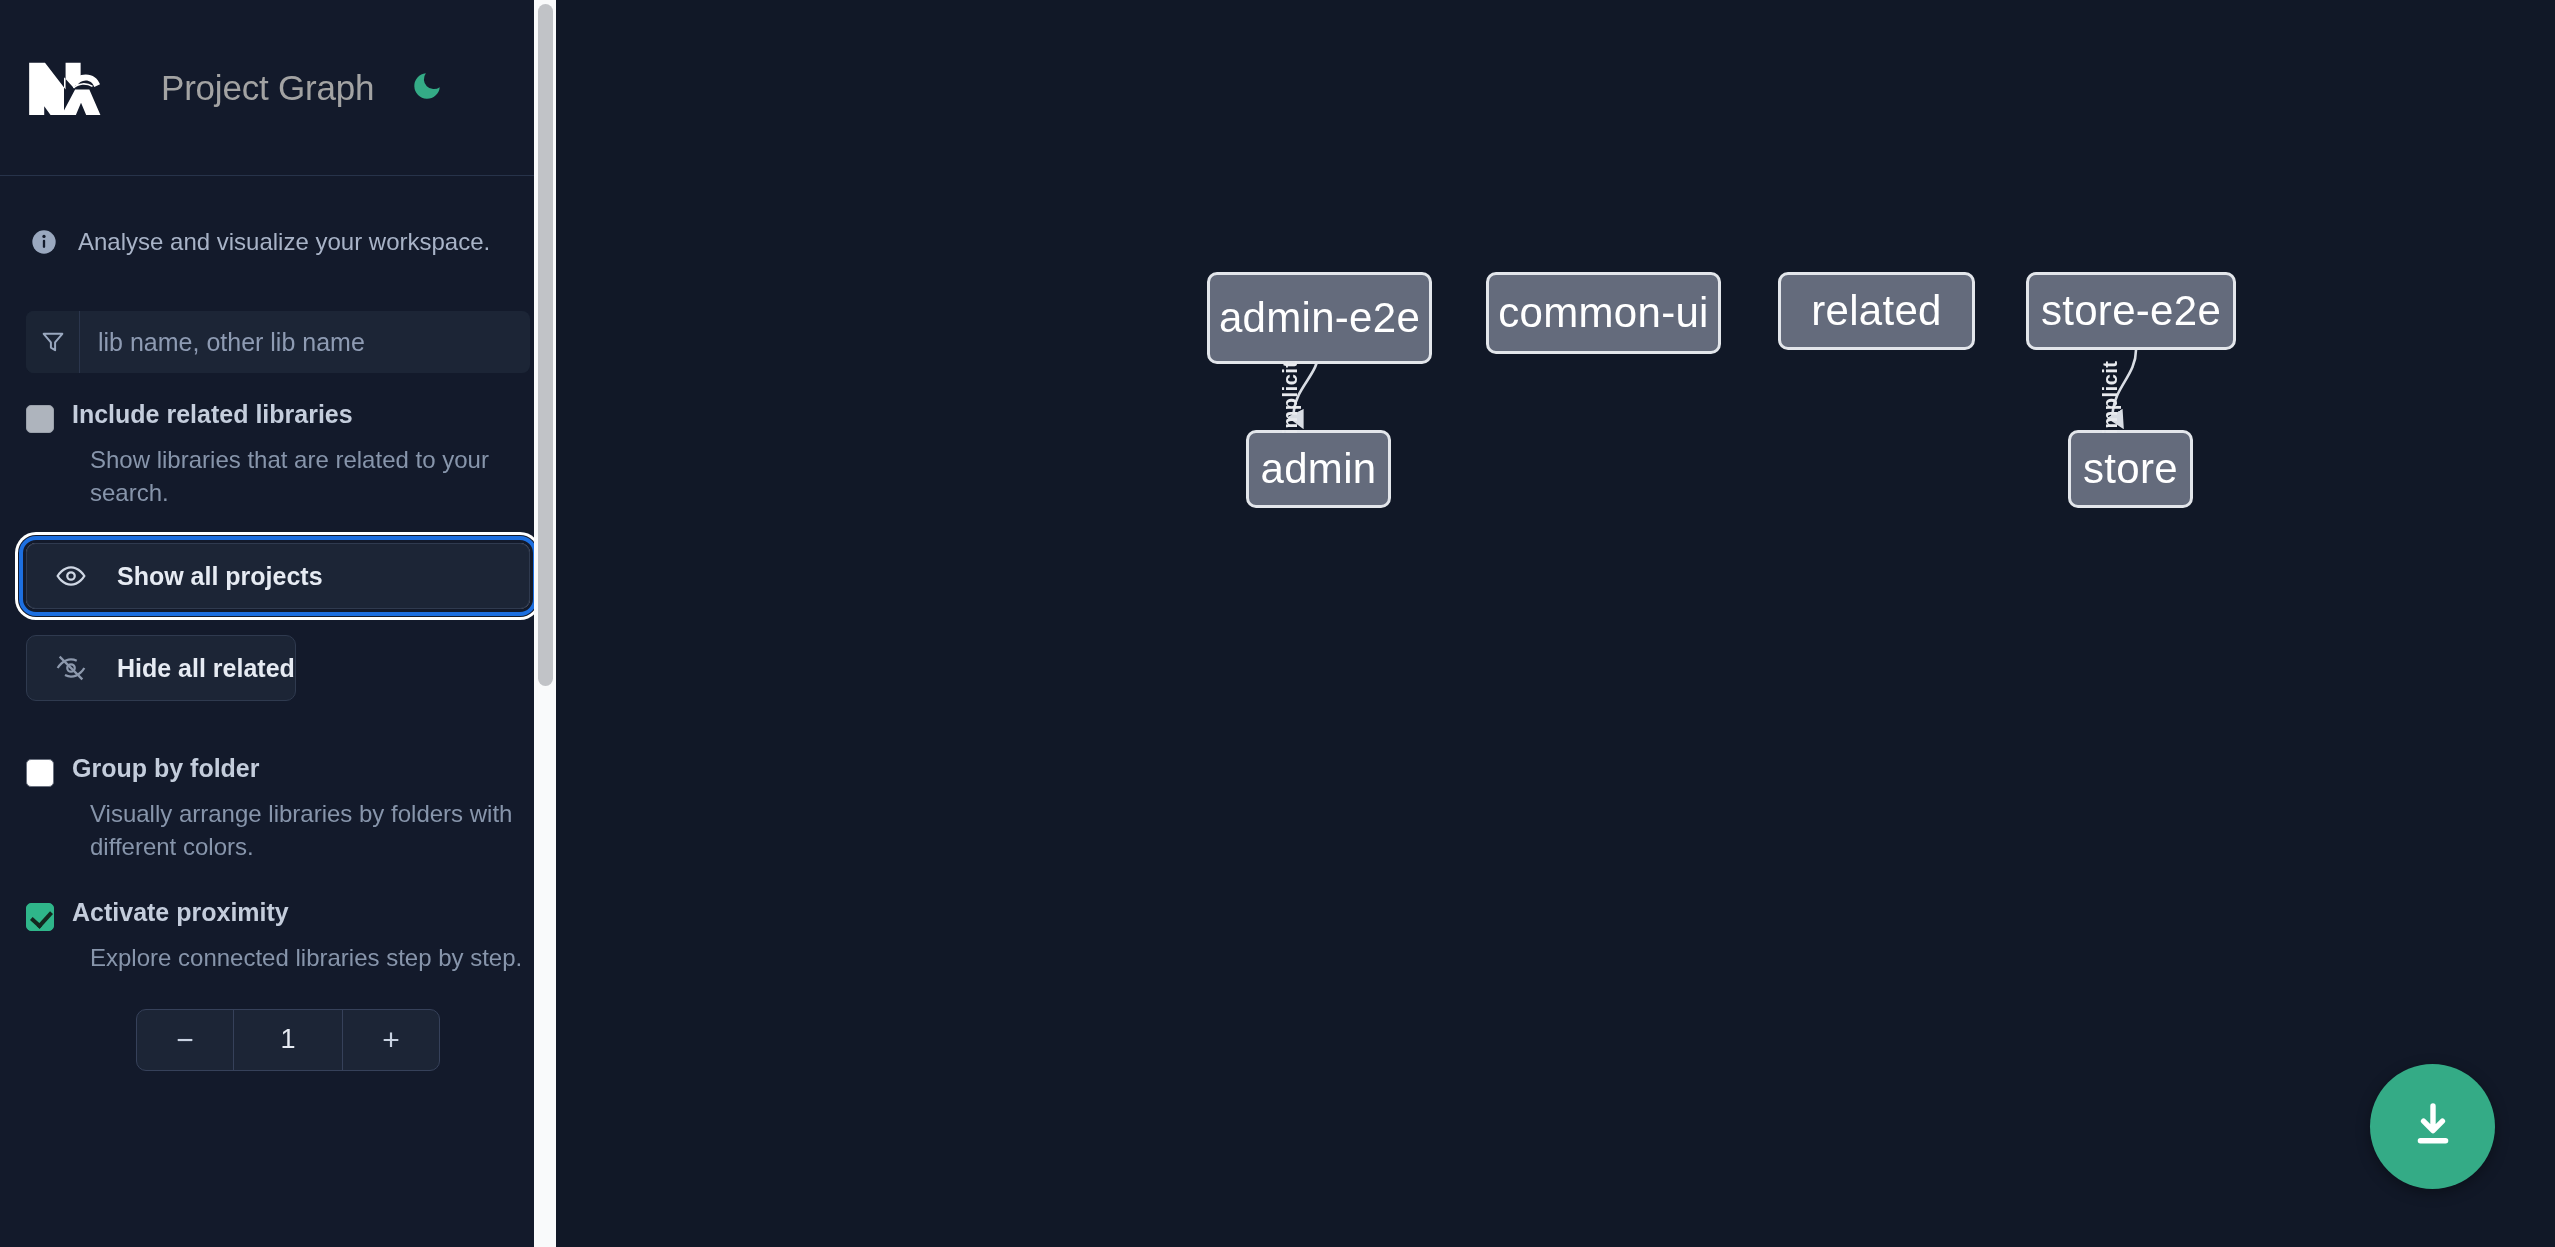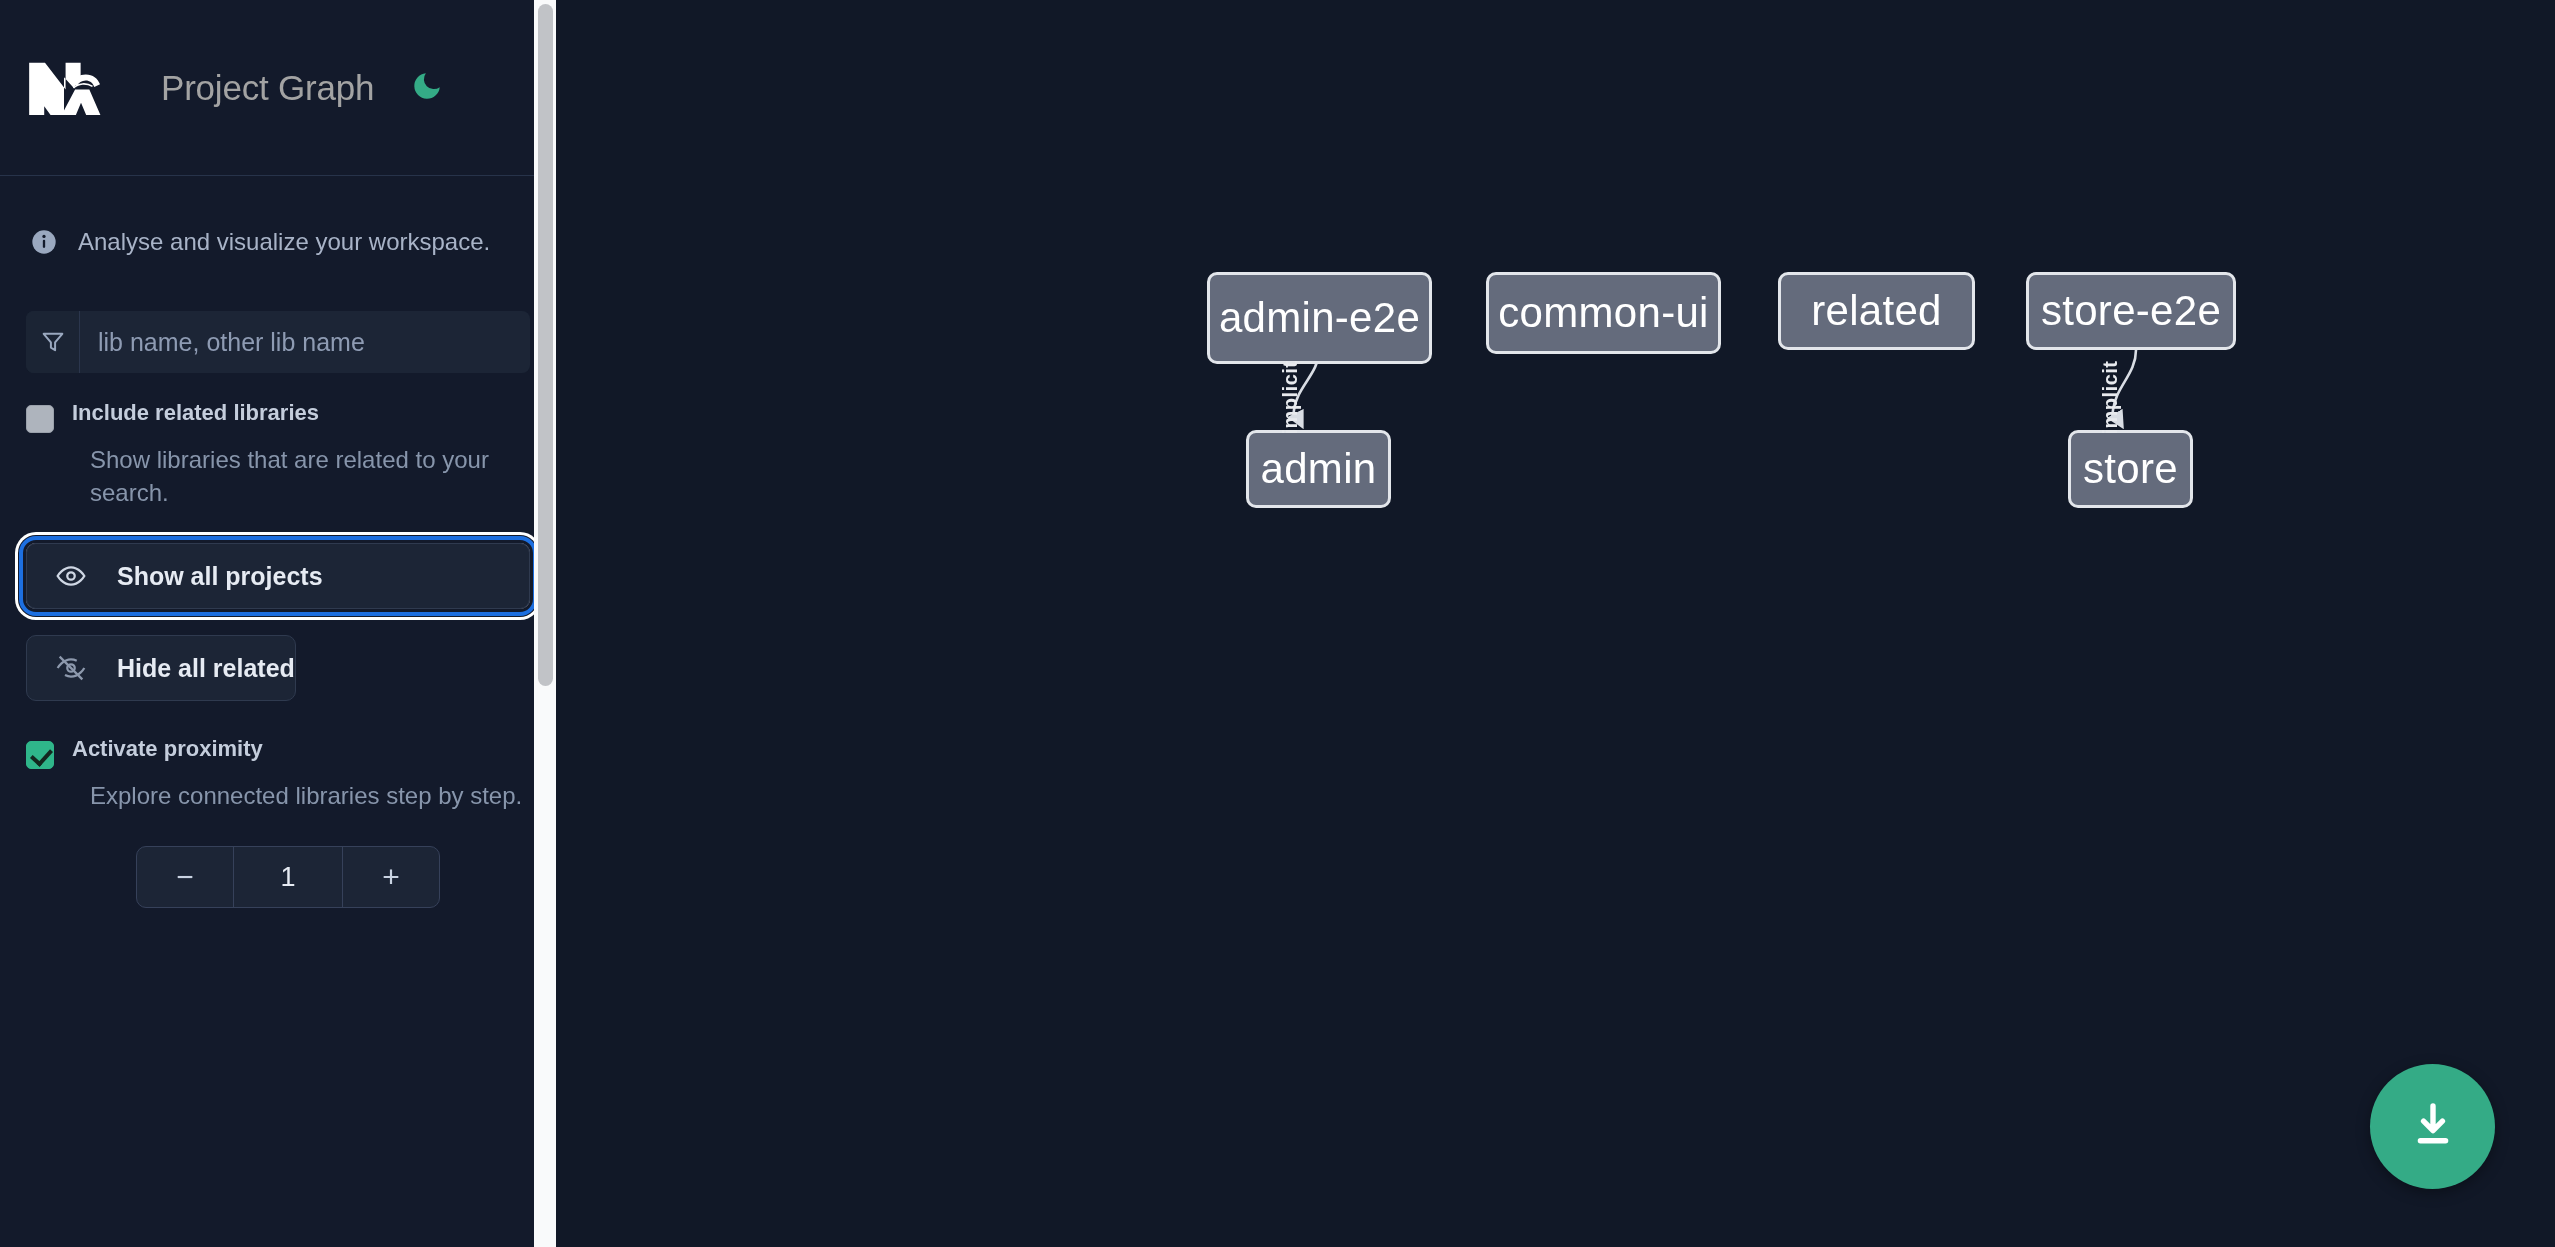--- a/index.html
+++ b/index.html
@@ -84,21 +84,21 @@
   .cb-gray  { background:#aeb4bd; border:1px solid #9aa1ab; }
   .cb-white { background:#ffffff; border:1px solid #6b7280; }
   .cb-green { background:#2fb68a; border:1px solid #2fb68a; }
   .cb-green::after {
     content:""; position:absolute;
     left:8px; top:3px; width:9px; height:16px;
     border:solid #14271f; border-width:0 4px 4px 0;
     transform:rotate(42deg);
   }
   .cb-label {
-    margin-left:18px; font-size:22px; font-weight:700; color:#c4cddc;
+    margin-left:18px; font-size:25px; font-weight:700; color:#c4cddc;
     line-height:1.1;
   }
   .cb-desc {
     margin-left:64px; margin-top:10px;
     font-size:24px; color:#8795ab; line-height:1.38;
     max-width:450px;
   }
 
   .btn-big {
     display:flex; align-items:center;
@@ -264,20 +264,27 @@
       <span class="bicon">
         <svg viewBox="0 0 24 24" width="32" height="32" aria-hidden="true">
           <path d="M2 12s3.8-6.5 10-6.5c1.6 0 3 .4 4.3 1M22 12s-3.8 6.5-10 6.5c-1.7 0-3.2-.5-4.5-1.2" fill="none" stroke="#8d99ad" stroke-width="1.7"></path>
           <circle cx="12" cy="12" r="2.8" fill="none" stroke="#8d99ad" stroke-width="1.7"></circle>
           <path d="M3.5 3.5l17 17" stroke="#8d99ad" stroke-width="1.7"></path>
         </svg>
       </span>
       <span class="blabel">Hide all related</span>
     </button>
 
+    <div class="check-block" style="margin-top:54px;">
+      <div class="check-row">
+        <span class="cb cb-white"></span>
+        <span class="cb-label">Group by folder</span>
+      </div>
+      <div class="cb-desc">Visually arrange libraries by folders with different colors.</div>
+    </div>
 
     <div class="check-block" style="margin-top:36px;">
       <div class="check-row">
         <span class="cb cb-green"></span>
         <span class="cb-label">Activate proximity</span>
       </div>
       <div class="cb-desc">Explore connected libraries step by step.</div>
 
       <div class="stepper">
         <button class="step-btn">−</button>

